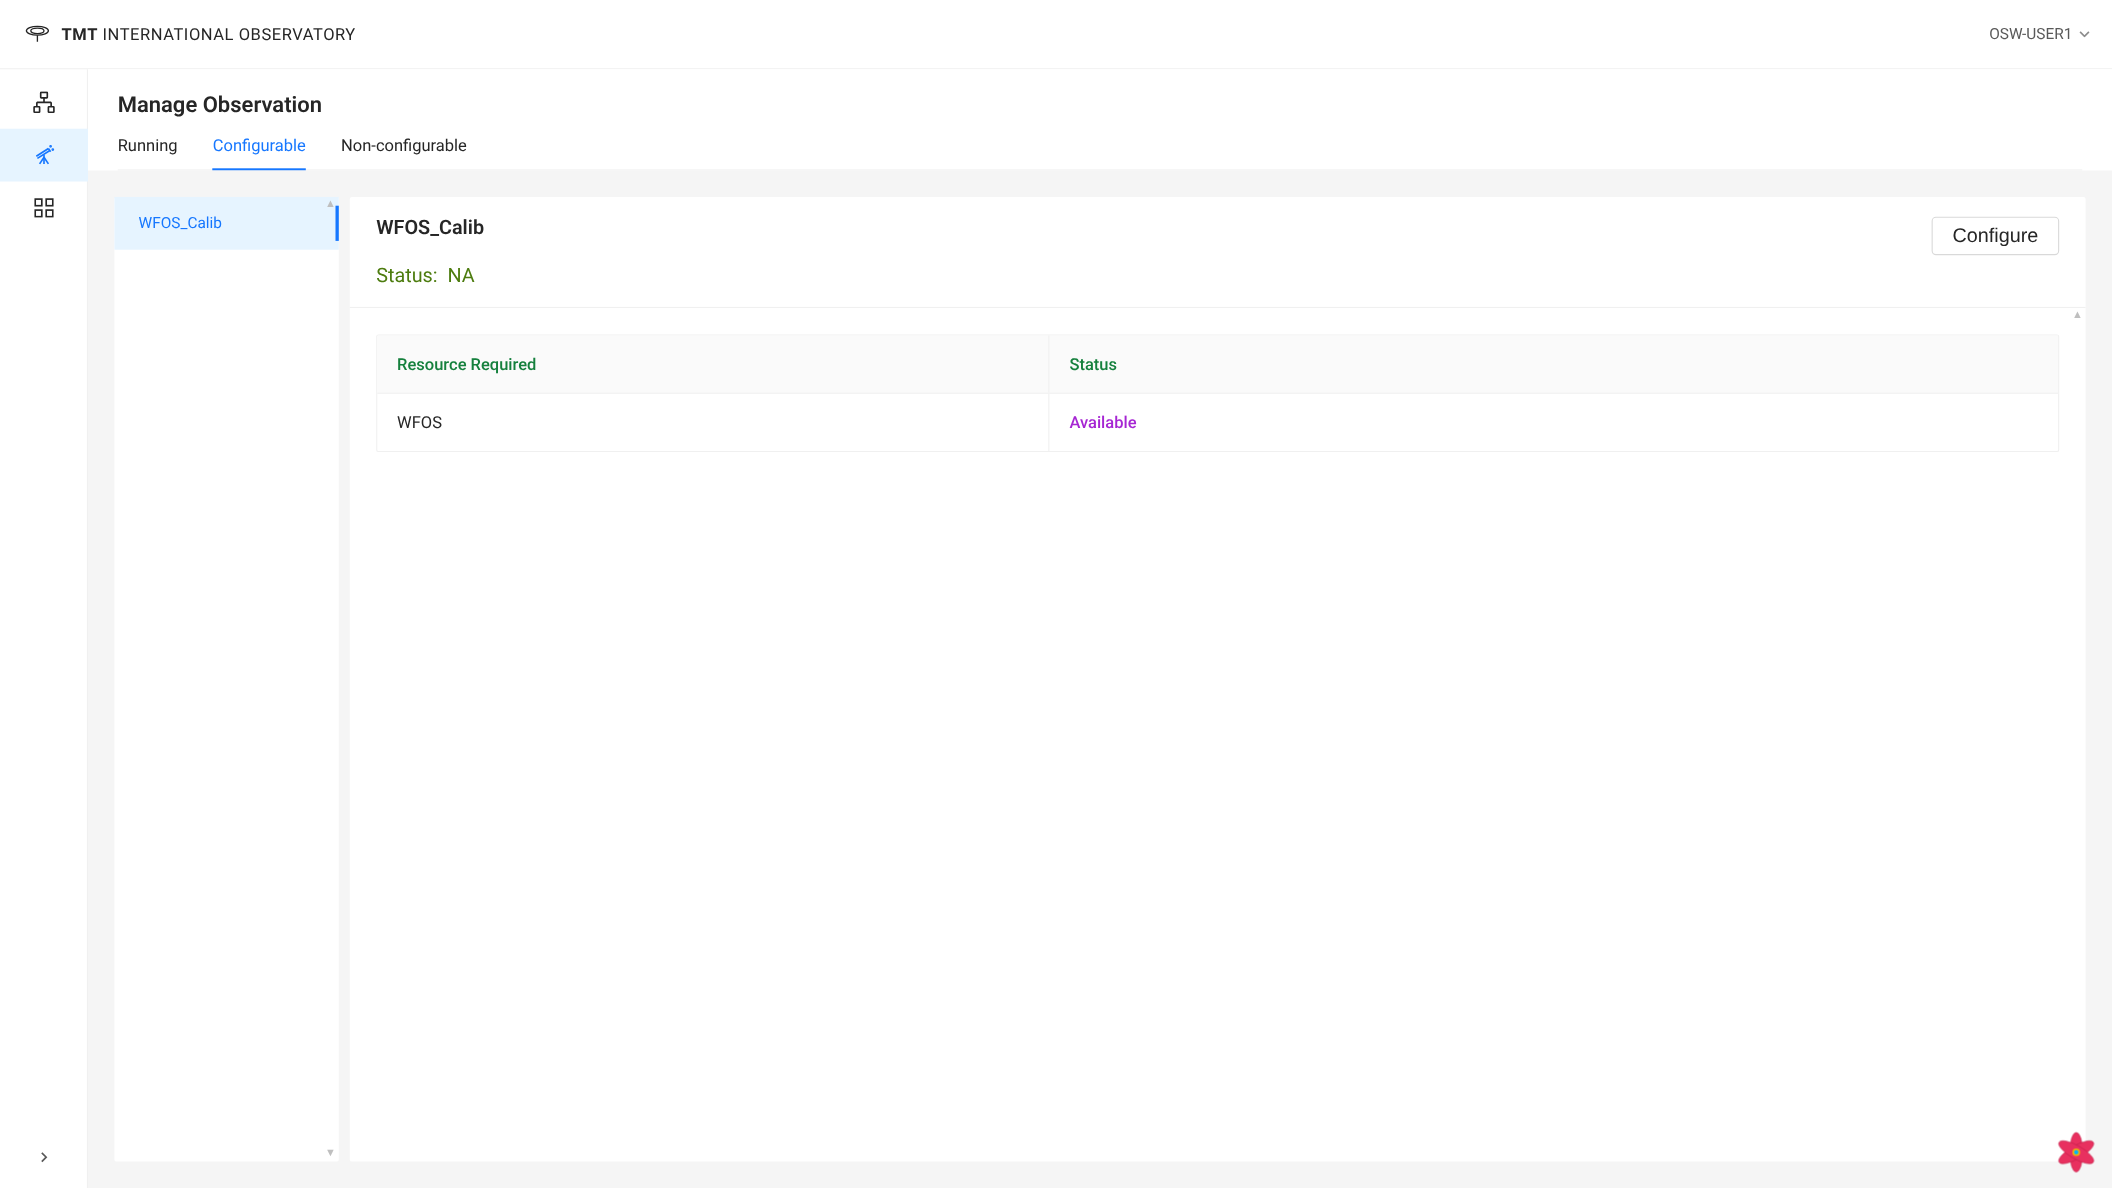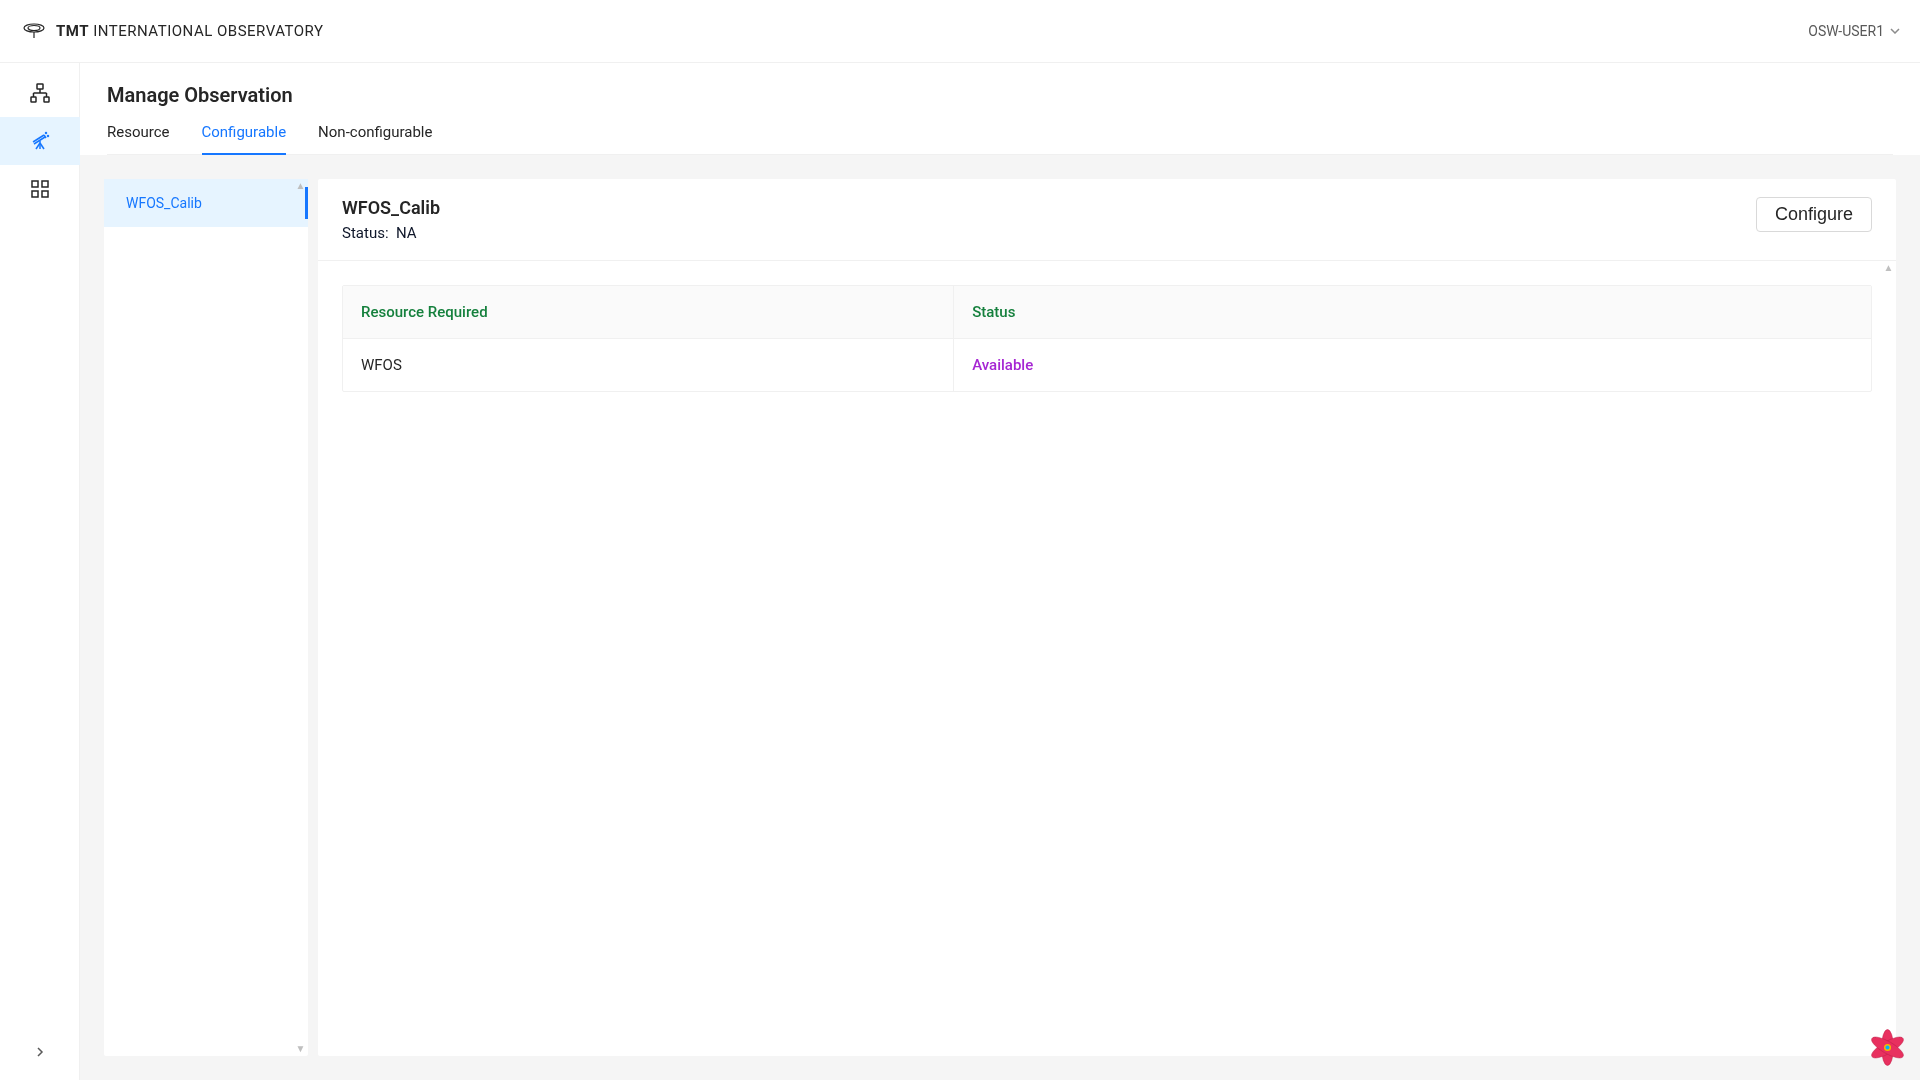--- a/index.html
+++ b/index.html
@@ -181,23 +181,23 @@
       align-items: flex-start;
       justify-content: space-between;
       border-bottom: 1px solid #f0f0f0;
     }
     .detail-title {
       font-size: 18px;
       font-weight: 600;
       color: #262626;
     }
     .detail-subtitle {
-      font-size: 15px;
-      color: #0f172a;
-      margin-top: 6px;
+      font-size: 18px;
+      color: #4d7c0f;
+      margin-top: 22px;
     }
     .configure-btn {
       border: 1px solid #d9d9d9;
       background: #fff;
       padding: 6px 18px;
       font-size: 18px;
       color: #262626;
       border-radius: 4px;
       cursor: pointer;
     }
@@ -341,21 +341,21 @@
           <polyline points="2,2 6,6 2,10"></polyline>
         </svg>
       </span>
     </div>
   </div>
 
   <div class="main">
     <div class="page-header">
       <div class="page-title">Manage Observation</div>
       <div class="tabs">
-        <div class="tab">Resource</div>
+        <div class="tab">Running</div>
         <div class="tab active">Configurable</div>
         <div class="tab">Non-configurable</div>
       </div>
     </div>
 
     <div class="content-area">
       <div class="list-panel">
         <div class="list-item active">WFOS_Calib</div>
         <div class="list-scroll">
           <span class="scroll-arrow">▲</span>

